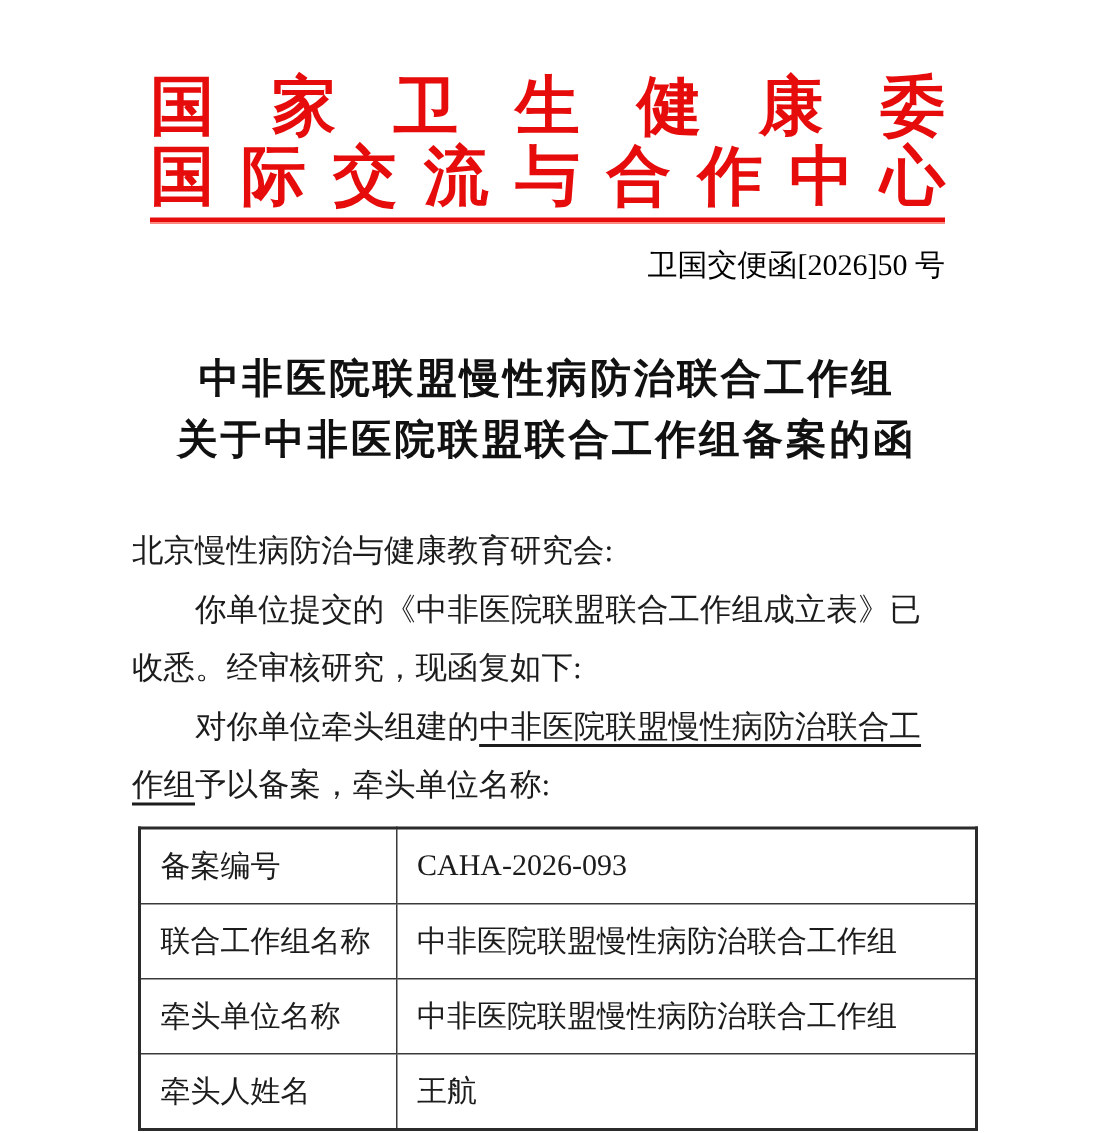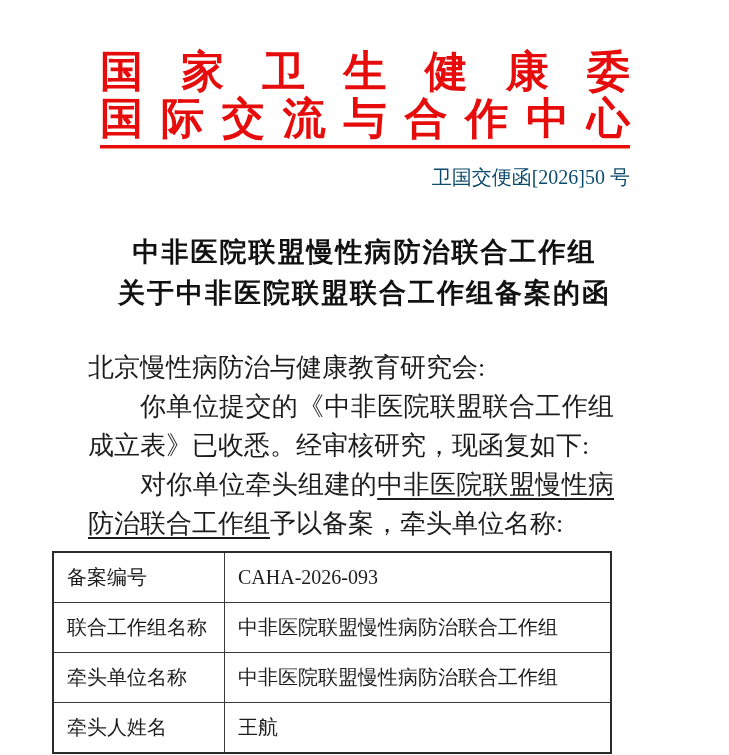--- a/index.html
+++ b/index.html
@@ -32,45 +32,45 @@
     height:3px;
     background:var(--accent-red,#e60c0c);
     border-bottom:1px solid #ff8a80;
   }
   
   .doc-number {
     margin:15px 99px 0 0;
     text-align:right;
     font-size:20px;
     line-height:26px;
-    color:#0c4a6e;
+    color:#000000;
   }
   
   .title {
     margin:42px 0 0 0;
     text-align:center;
     font-size:27px;
     font-weight:bold;
     line-height:41px;
     letter-spacing:2px;
     color:#111111;
   }
   
   .bodytext {
     margin:34px 115px 0 88px;
-    font-size:26px;
+    font-size:21px;
     line-height:39px;
     text-align:justify;
   }
   .bodytext p { margin:0; }
   .indent { text-indent:2em; }
   .u { text-decoration:underline; text-underline-offset:5px; }
   
   .record-table {
-    margin:8px 0 0 52px;
+    margin:8px 0 0 92px;
     border-collapse:collapse;
     width:560px;
     table-layout:fixed;
     border:2px solid #2b2b2b;
   }
   .record-table td {
     border:1.5px solid #3a3a3a;
     height:49px;
     font-size:20px;
     padding:0 10px 0 13px;

